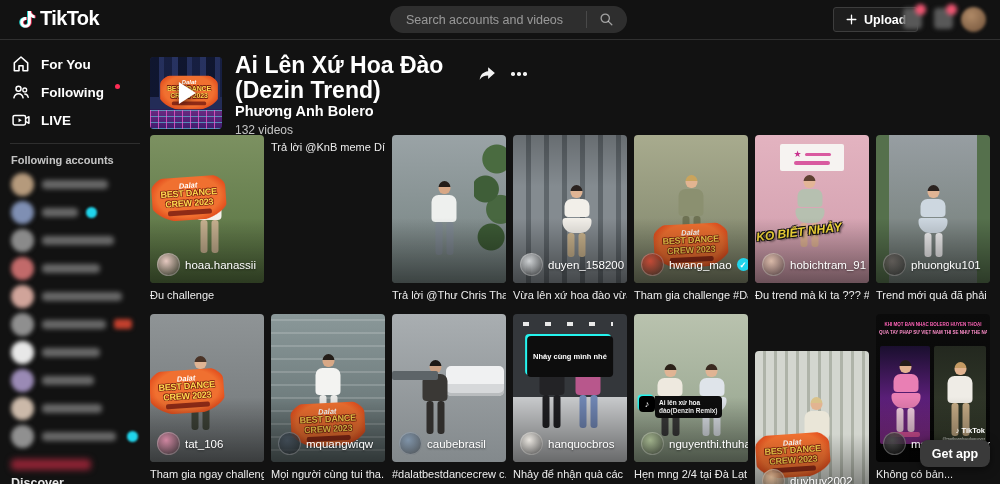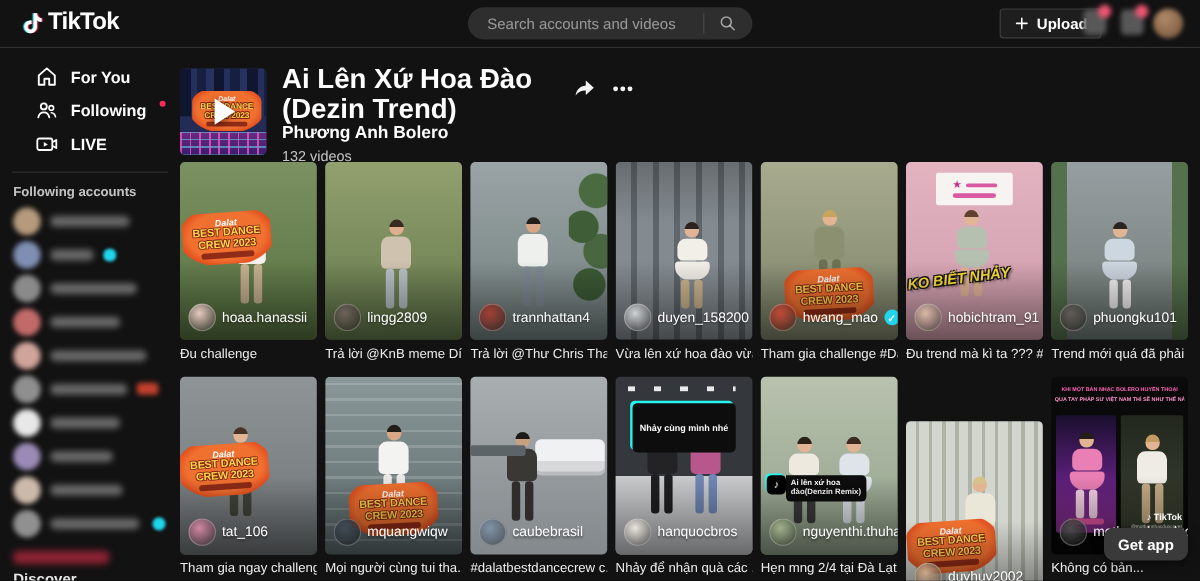--- a/index.html
+++ b/index.html
@@ -17,21 +17,21 @@
   .search input::placeholder{color:rgba(255,255,255,.5);}
   .search-divider{width:1px;height:17px;background:rgba(255,255,255,.13);}
   .search-btn{width:38px;height:27px;display:flex;align-items:center;justify-content:center;cursor:pointer;border-radius:0 92px 92px 0;}
   .upload{position:absolute;left:833px;top:7px;height:25px;box-sizing:border-box;padding:0 11px;background:#1e1e1e;border:1px solid #3d3d3d;border-radius:3px;color:#fff;font-size:12.5px;font-weight:700;display:flex;align-items:center;gap:6px;cursor:pointer;}
   .hicon{position:absolute;top:8px;width:19px;height:21px;background:#585858;border-radius:4px;filter:blur(2px);}
   .hicon .dot{position:absolute;right:-4px;top:-4px;width:11px;height:11px;border-radius:50%;background:#ef5672;filter:blur(.6px);}
   .havatar{position:absolute;left:961px;top:7px;width:25px;height:25px;border-radius:50%;background:radial-gradient(circle at 40% 35%,#b08a67,#6e5038);filter:blur(1.6px);}
 
   
   .sidebar{position:absolute;left:0;top:39px;width:150px;bottom:0;}
-  .nav{padding-top:11px;padding-left:18px;}
+  .nav{padding-top:11px;}
   .nav-item{display:flex;align-items:center;gap:10px;height:28px;padding-left:11px;color:#fff;font-size:13.5px;font-weight:700;cursor:pointer;}
   .red-dot{width:5px;height:5px;border-radius:50%;background:#fe2c55;align-self:flex-start;margin:6px 0 0 1px;}
   .side-divider{height:1px;background:rgba(255,255,255,.12);margin:9px 10px 0 10px;}
   .fa-label{margin:10px 0 4px 11px;font-size:11px;font-weight:700;color:rgba(255,255,255,.75);}
   .acc{display:flex;align-items:center;gap:8px;height:28px;padding-left:11px;cursor:pointer;}
   .acc-av{width:23px;height:23px;border-radius:50%;filter:blur(2px);flex:none;}
   .acc-name{height:9px;border-radius:4px;background:#787878;opacity:.85;filter:blur(2.5px);flex:none;}
   .acc-check{width:11px;height:11px;border-radius:50%;background:#20d5ec;filter:blur(1.3px);flex:none;}
   .acc-check.far{margin-left:auto;margin-right:12px;}
   .acc-live{width:18px;height:10px;border-radius:3px;background:#c2402e;filter:blur(2px);flex:none;}
@@ -276,45 +276,25 @@
             <span class="b0">Dalat</span>
             <span class="b1">BEST DANCE</span>
             <span class="b2">CREW 2023</span>
             <span class="b3"></span>
           </div>
         </div>
     <div class="cap">Đu challenge</div>
   </div>
 
   <div class="card">
-    <div class="thumb t-plain" style="--c1: #93a06f; --c2: #62784a;">
-      <div class="meta">
-        <span class="cavatar" style="background: radial-gradient(circle at 40% 35%, rgb(109, 98, 89), rgba(0, 0, 0, 0.45));"></span>
-        <span class="uname">lingg2809</span>
-
-      </div>
-    <div class="person" style="left: 52%; bottom: 26px;">
-            <span class="p-head" style="background: linear-gradient(rgb(58, 42, 32) 46%, rgb(223, 174, 141) 46%);"></span>
-            <span class="p-torso" style="background: rgb(207, 194, 174);"></span>
-            <span class="p-legs">
-              <span style="background: rgb(185, 194, 200);"></span>
-              <span style="background: rgb(185, 194, 200);"></span>
-            </span>
-          </div>
-        </div>
     <div class="cap">Trả lời @KnB meme Dín...</div>
   </div>
 
   <div class="card">
     <div class="thumb t-plant" style="--c1: #9aa3a6; --c2: #72807e;">
-      <div class="meta">
-        <span class="cavatar" style="background: radial-gradient(circle at 40% 35%, rgb(163, 63, 52), rgba(0, 0, 0, 0.45));"></span>
-        <span class="uname">trannhattan4</span>
-
-      </div>
     <div class="person" style="left: 46%; bottom: 28px;">
             <span class="p-head" style="background: linear-gradient(rgb(36, 29, 24) 46%, rgb(216, 168, 134) 46%);"></span>
             <span class="p-torso" style="background: rgb(238, 240, 238);"></span>
             <span class="p-legs">
               <span style="background: rgb(128, 138, 147);"></span>
               <span style="background: rgb(128, 138, 147);"></span>
             </span>
           </div>
         </div>
     <div class="cap">Trả lời @Thư Chris Tha...</div>

